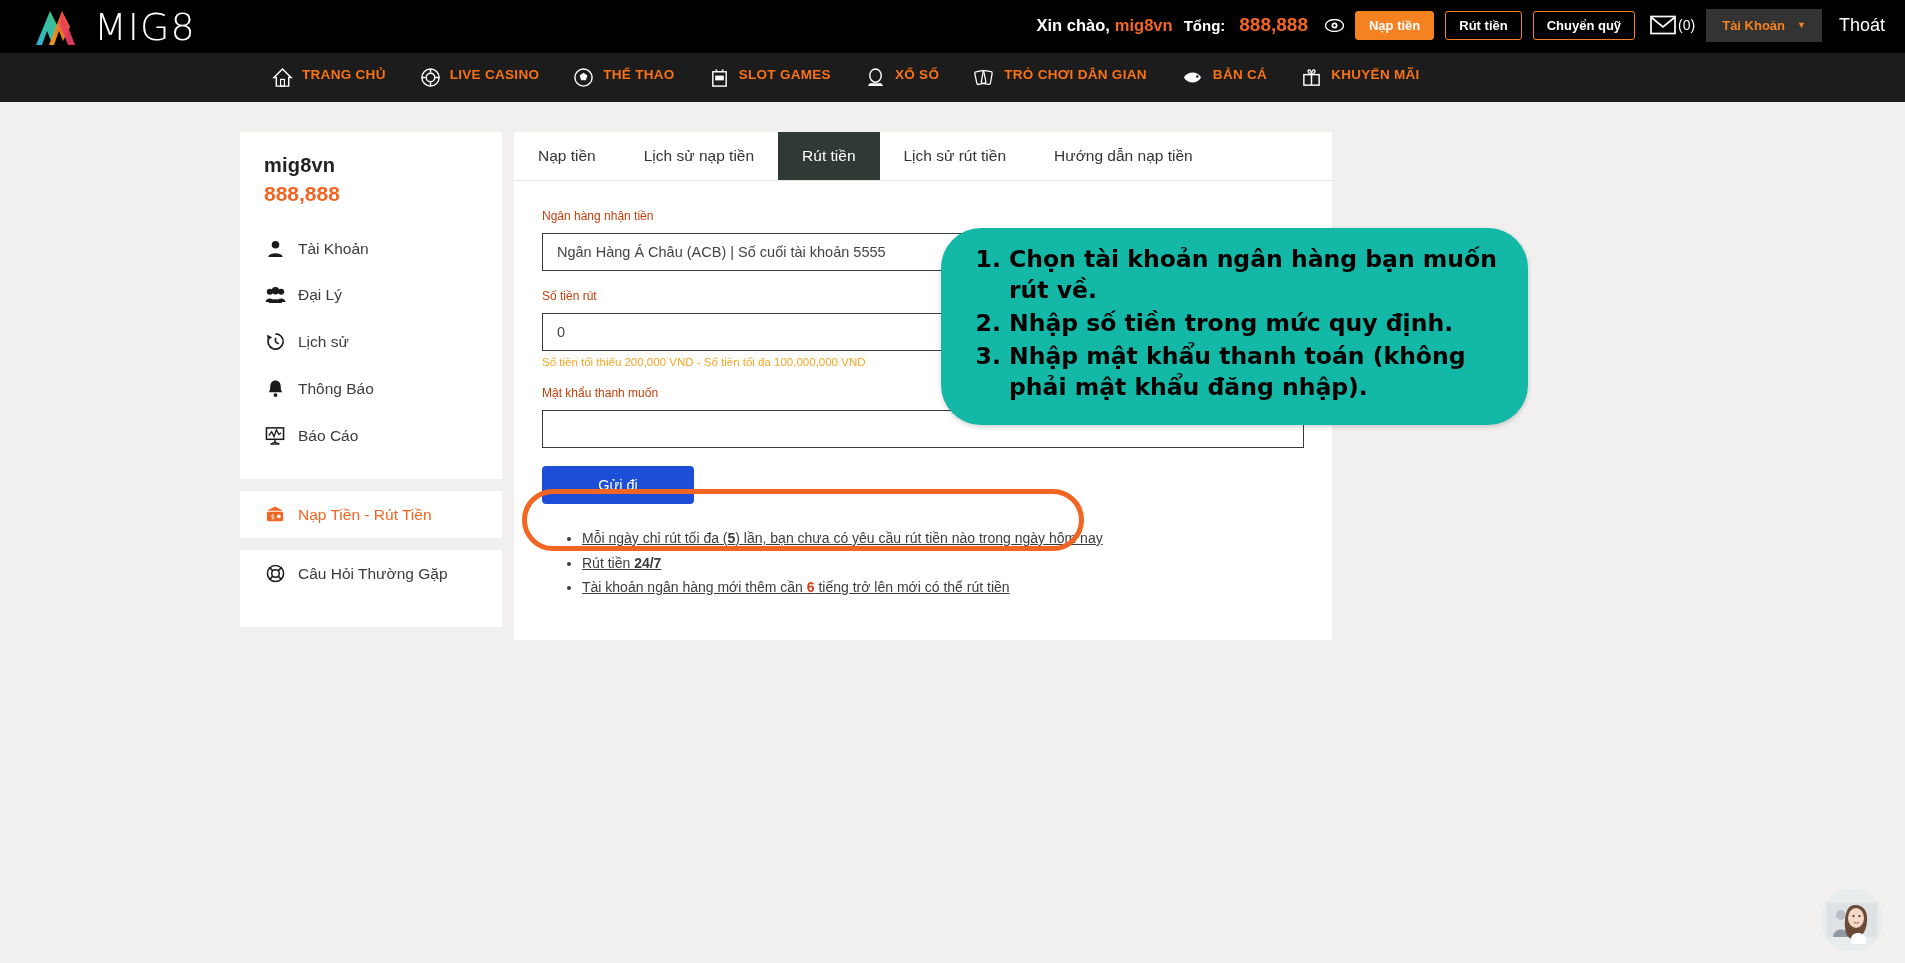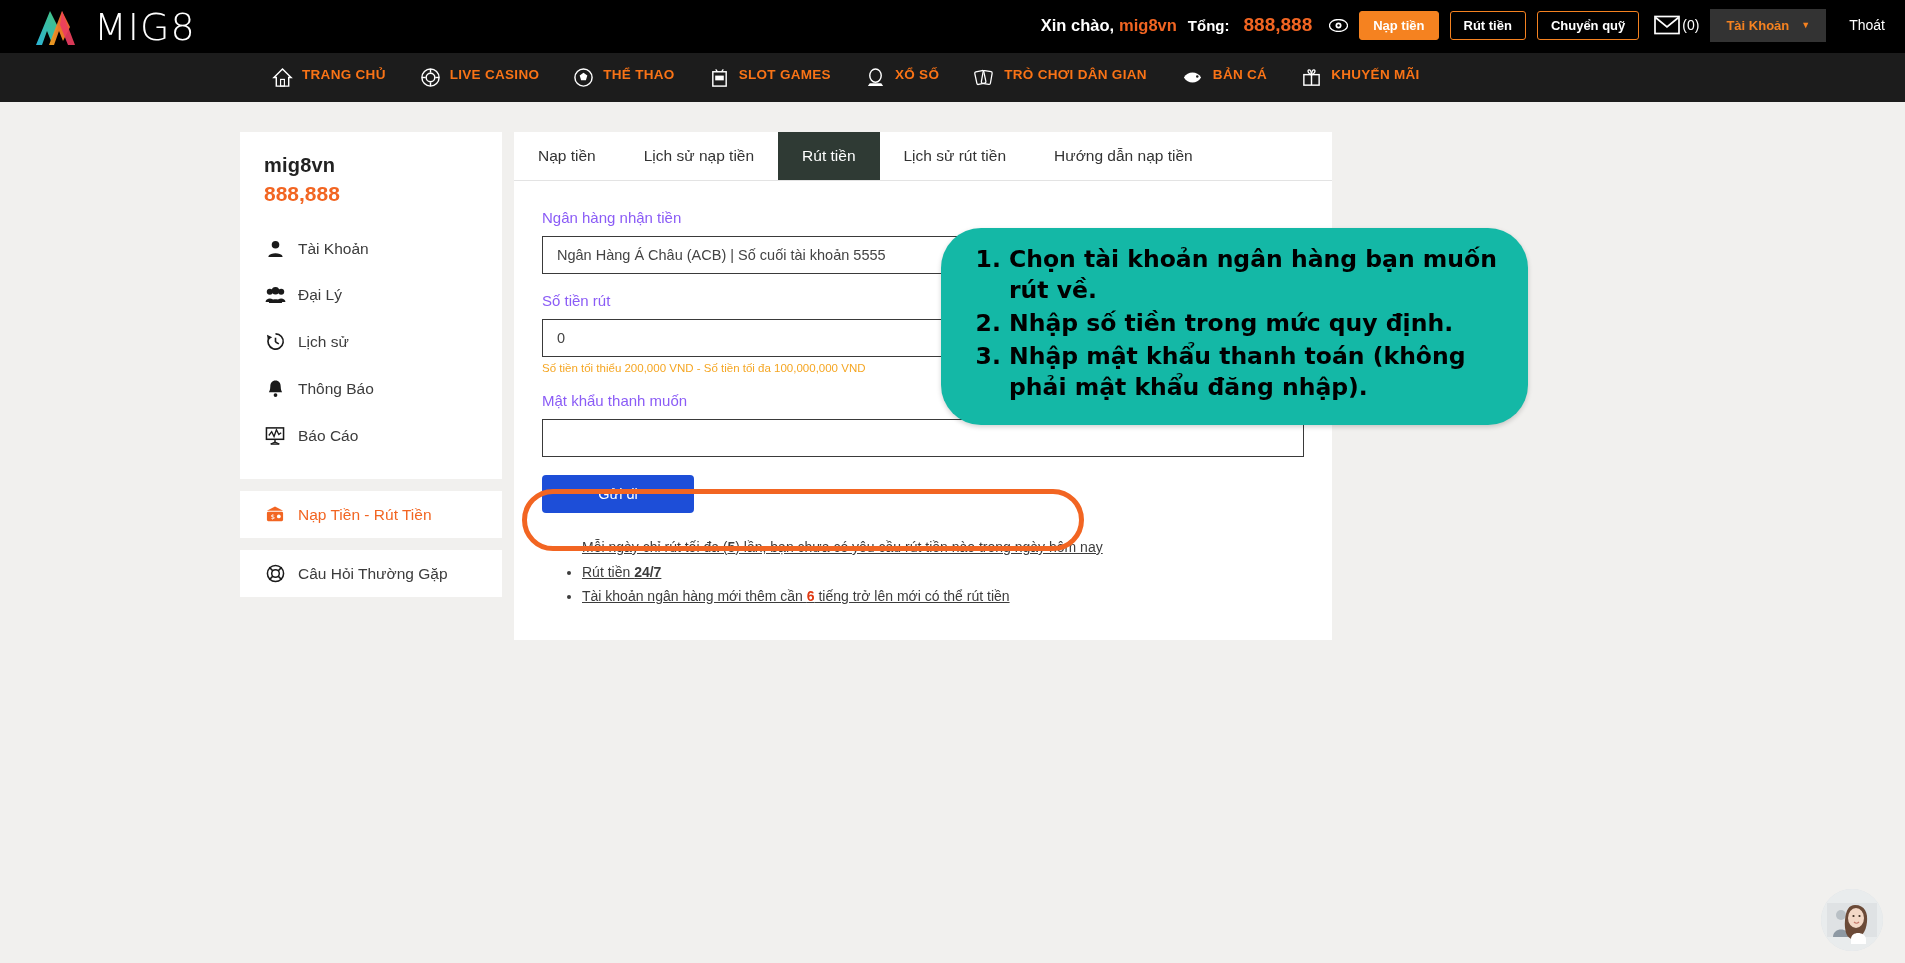--- a/index.html
+++ b/index.html
@@ -77,21 +77,21 @@
     color: #f58220;
     font-size: 13px;
     font-weight: 700;
     padding: 9px 16px;
     display: flex;
     align-items: center;
     gap: 12px;
     cursor: pointer;
   }
   .caret-d { font-size: 9px; }
-  .logout { color: #ffffff; font-size: 14px; margin-left: 12px; cursor: pointer; }
+  .logout { color: #ffffff; font-size: 18px; margin-left: 6px; cursor: pointer; }
 
   
   .navbar {
     height: 49px;
     background: #1c1c1c;
     display: flex;
     align-items: center;
     padding-left: 272px;
     gap: 34px;
   }
@@ -127,40 +127,40 @@
     align-items: center;
     gap: 12px;
     padding: 14px 24px;
     color: #3c3c3c;
     font-size: 15.5px;
     cursor: pointer;
   }
   .side-item .si-ico { width: 22px; display: flex; justify-content: center; align-items: center; }
   .side-card-2 { background: #ffffff; margin-top: 12px; }
   .side-item.active { color: #f26522; }
-  .side-card-3 { background: #ffffff; margin-top: 12px; }
+  .side-card-3 { background: #ffffff; margin-top: 12px; padding-bottom: 30px; }
 
   
   .main { width: 818px; flex: 0 0 818px; background: #ffffff; position: relative; min-height: 508px; }
   .tabs {
     display: flex;
     border-bottom: 1px solid #e3e3e3;
     padding-left: 0px;
   }
   .tab {
     padding: 15px 24px 15px 24px;
     font-size: 15.5px;
     color: #333;
     cursor: pointer;
     white-space: nowrap;
   }
   .tab.active { background: #2f3a34; color: #ffffff; }
 
   .form-area { padding: 28px 28px 0 28px; }
-  .f-label { font-size: 15px; color: #8b5cf6; margin-bottom: 10px; }
+  .f-label { font-size: 12px; color: #c2410c; margin-bottom: 10px; }
   .f-input {
     width: 100%;
     height: 38px;
     border: 1px solid #3a3a3a;
     font-size: 14.5px;
     color: #444;
     padding: 0 14px;
     background: #fff;
     font-family: "Liberation Sans", sans-serif;
     outline: none;

